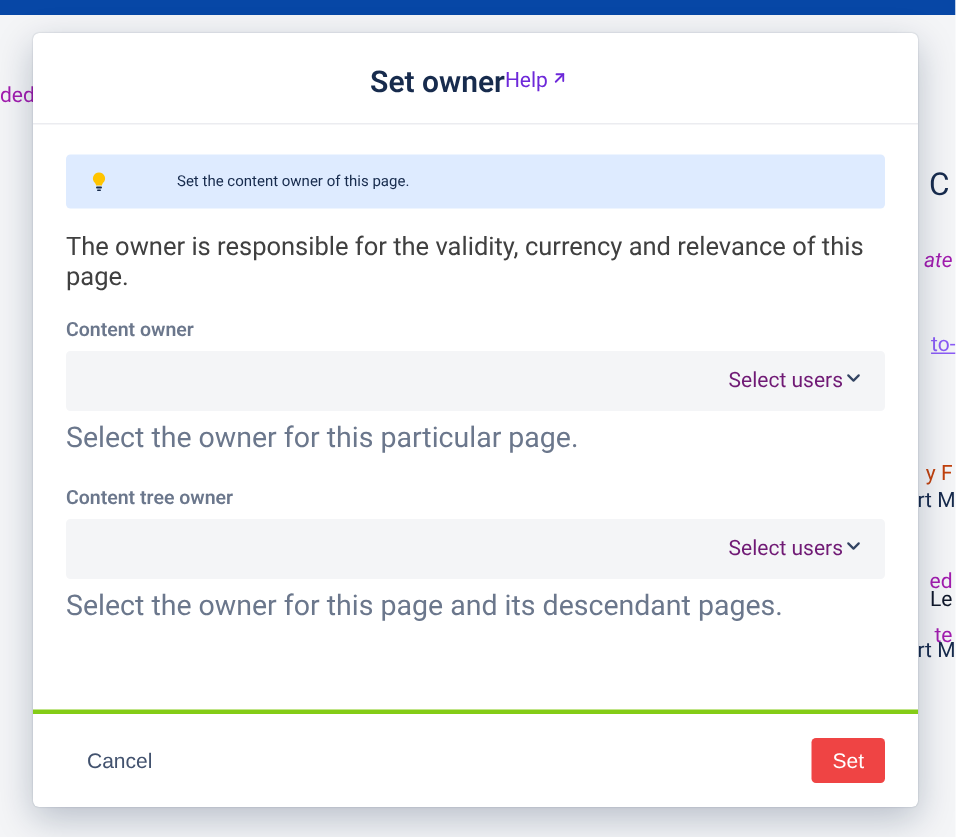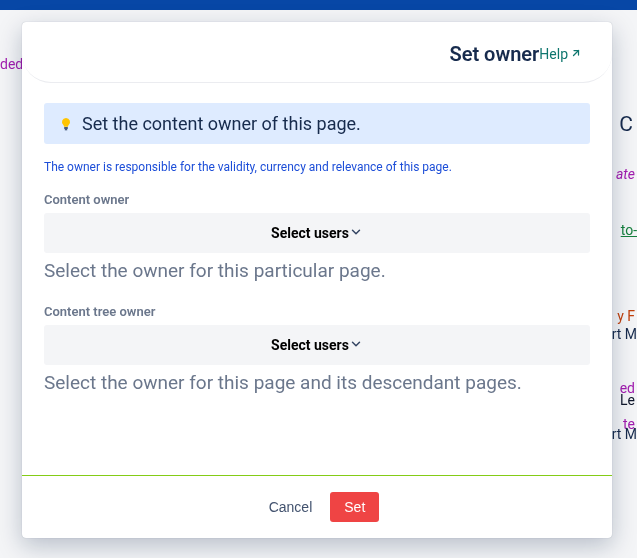--- a/index.html
+++ b/index.html
@@ -28,34 +28,33 @@
       width: 590px;
       height: 516px;
       background: #fff;
       border-radius: 4px;
       box-shadow: 0 0 1px rgba(9,30,66,0.3), 0 8px 24px rgba(9,30,66,0.25);
       display: flex;
       flex-direction: column;
     }
     .modal-header {
       display: flex;
-      justify-content: flex-end;
+      justify-content: center;
       align-items: center;
       padding: 20px 30px 16px 22px;
       border-bottom: 1px solid #ebecf0;
-      border-radius: 29px;
     }
     .modal-title {
       font-size: 20px;
       font-weight: 600;
       color: #172b4d;
     }
     .help-link {
       font-size: 14px;
-      color: #0f766e;
+      color: #6d28d9;
       text-decoration: none;
       display: inline-flex;
       align-items: center;
       gap: 2px;
       cursor: pointer;
     }
     .help-link svg { width: 12px; height: 12px; }
     .modal-body {
       padding: 20px 22px 0 22px;
       flex: 1;
@@ -64,60 +63,59 @@
     .callout {
       background: #deebff;
       border-radius: 3px;
       padding: 10px 14px;
       display: flex;
       align-items: center;
       gap: 8px;
       margin-bottom: 16px;
     }
     .callout-icon svg { width: 16px; height: 16px; display: block; }
-    .callout-text { color: #172b4d; font-size: 18px; }
+    .callout-text { color: #172b4d; font-size: 10px; margin-left: 36px; }
     .desc {
-      color: #1d4ed8;
-      font-size: 12px;
+      color: #404040;
+      font-size: 17px;
       margin-bottom: 18px;
     }
     .field { margin-bottom: 22px; }
     .field-label {
       font-size: 13px;
       font-weight: 600;
       color: #6b778c;
       margin-bottom: 6px;
       display: block;
     }
     .select {
       width: 100%;
       background: #f4f5f7;
       border: 2px solid #f4f5f7;
       border-radius: 3px;
       height: 40px;
       display: flex;
       align-items: center;
-      justify-content: center;
+      justify-content: flex-end;
       padding: 0 12px;
       cursor: pointer;
-      color: #000000;
-      font-size: 14px;
-      font-weight: bold;
+      color: #701a75;
+      font-size: 14px;
     }
     .select svg { width: 14px; height: 14px; color: #344563; }
     .field-help {
       color: #6b778c;
       font-size: 19px;
       margin-top: 6px;
     }
     .modal-footer {
-      border-top: 1px solid #84cc16;
+      border-top: 3px solid #84cc16;
       padding: 16px 22px;
       display: flex;
-      justify-content: center;
+      justify-content: space-between;
       gap: 4px;
     }
     .btn {
       font-size: 14px;
       font-weight: 500;
       padding: 7px 14px;
       border-radius: 3px;
       border: none;
       cursor: pointer;
     }
@@ -125,21 +123,21 @@
     .btn-primary { background: #ef4444; color: #fff; }
   </style>
 </head>
 <body>
 
 <div class="top-bar"></div>
 
 <span class="backdrop-text" style="left:0; top:56px;">ded</span>
 <span class="backdrop-text" style="right:4px; top:112px; font-size:21px; color:#172b4d;">C</span>
 <span class="backdrop-text" style="right:2px; top:166px;font-style:italic;">ate</span>
-<span class="backdrop-text" style="right:0; top:222px; color:#15803d;text-decoration:underline;">to-</span>
+<span class="backdrop-text" style="right:0; top:222px; color:#8b5cf6;text-decoration:underline;">to-</span>
 <span class="backdrop-text" style="right:2px; top:308px; color:#c2410c;">y F</span>
 <span class="backdrop-text" style="right:0; top:326px; color:#172b4d;">rt M</span>
 <span class="backdrop-text" style="right:2px; top:380px;">ed</span>
 <span class="backdrop-text" style="right:2px; top:392px; color:#0f172a;">Le</span>
 <span class="backdrop-text" style="right:2px; top:416px;">te</span>
 <span class="backdrop-text" style="right:0; top:426px; color:#172b4d;">rt M</span>
 
 <div class="modal">
   <div class="modal-header">
     <h2 class="modal-title">Set owner</h2>

